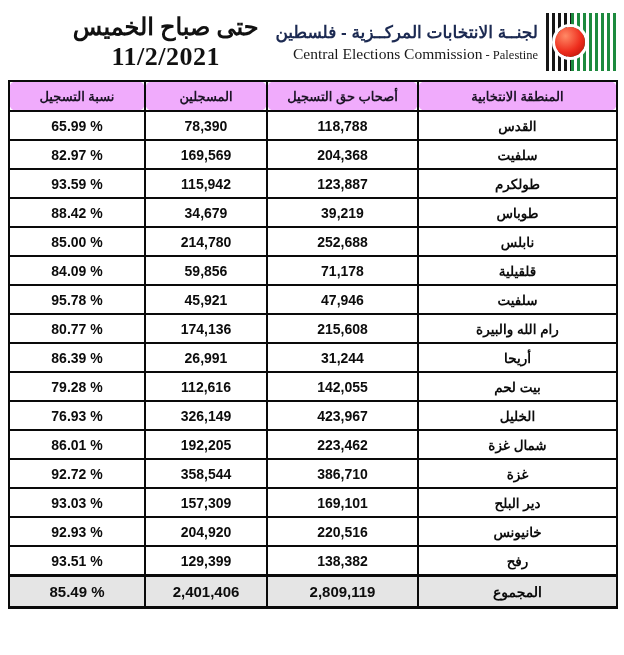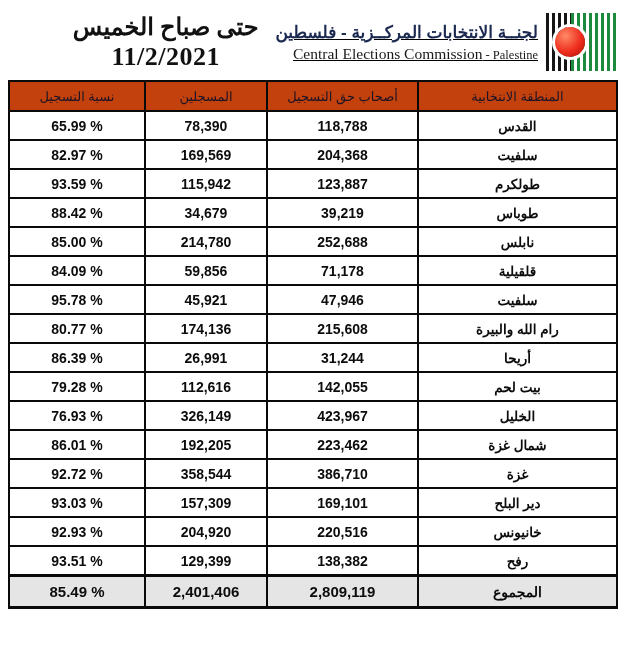--- a/index.html
+++ b/index.html
@@ -37,21 +37,21 @@
     font-weight:bold;
     font-size:26px;
     line-height:30px;
     letter-spacing:0.5px;
   }
   .brand{
     display:flex;
     align-items:center;
     gap:8px;
   }
-  .brand-text{text-align:right;text-decoration:underline;}
+  .brand-text{text-align:right;}
   .brand-ar{
     direction:rtl;
     font-weight:bold;
     font-size:17px;
     line-height:24px;
     color:#1c2a52;
     white-space:nowrap;
   }
   .brand-en{
     font-family:"Liberation Serif", serif;
@@ -94,26 +94,27 @@
   .tbl col.c2{width:122px;}
   .tbl col.c3{width:151px;}
   .tbl col.c4{width:199px;}
   .tbl th,.tbl td{
     border:2px solid #0a0a0a;
     text-align:center;
     vertical-align:middle;
     padding:0;
   }
   .tbl thead th{
-    background:#c2410c;
+    background:#f0abfc;
     color:#1c1426;
-    font-weight:normal;
+    font-weight:bold;
     font-size:13px;
     height:28px;
     direction:rtl;
+    border-radius:8px;
   }
   .tbl tbody td{
     background:#ffffff;
     color:#0c0c0c;
     font-weight:bold;
     font-size:14px;
     height:27px;
   }
   .tbl td.district{
     direction:rtl;

